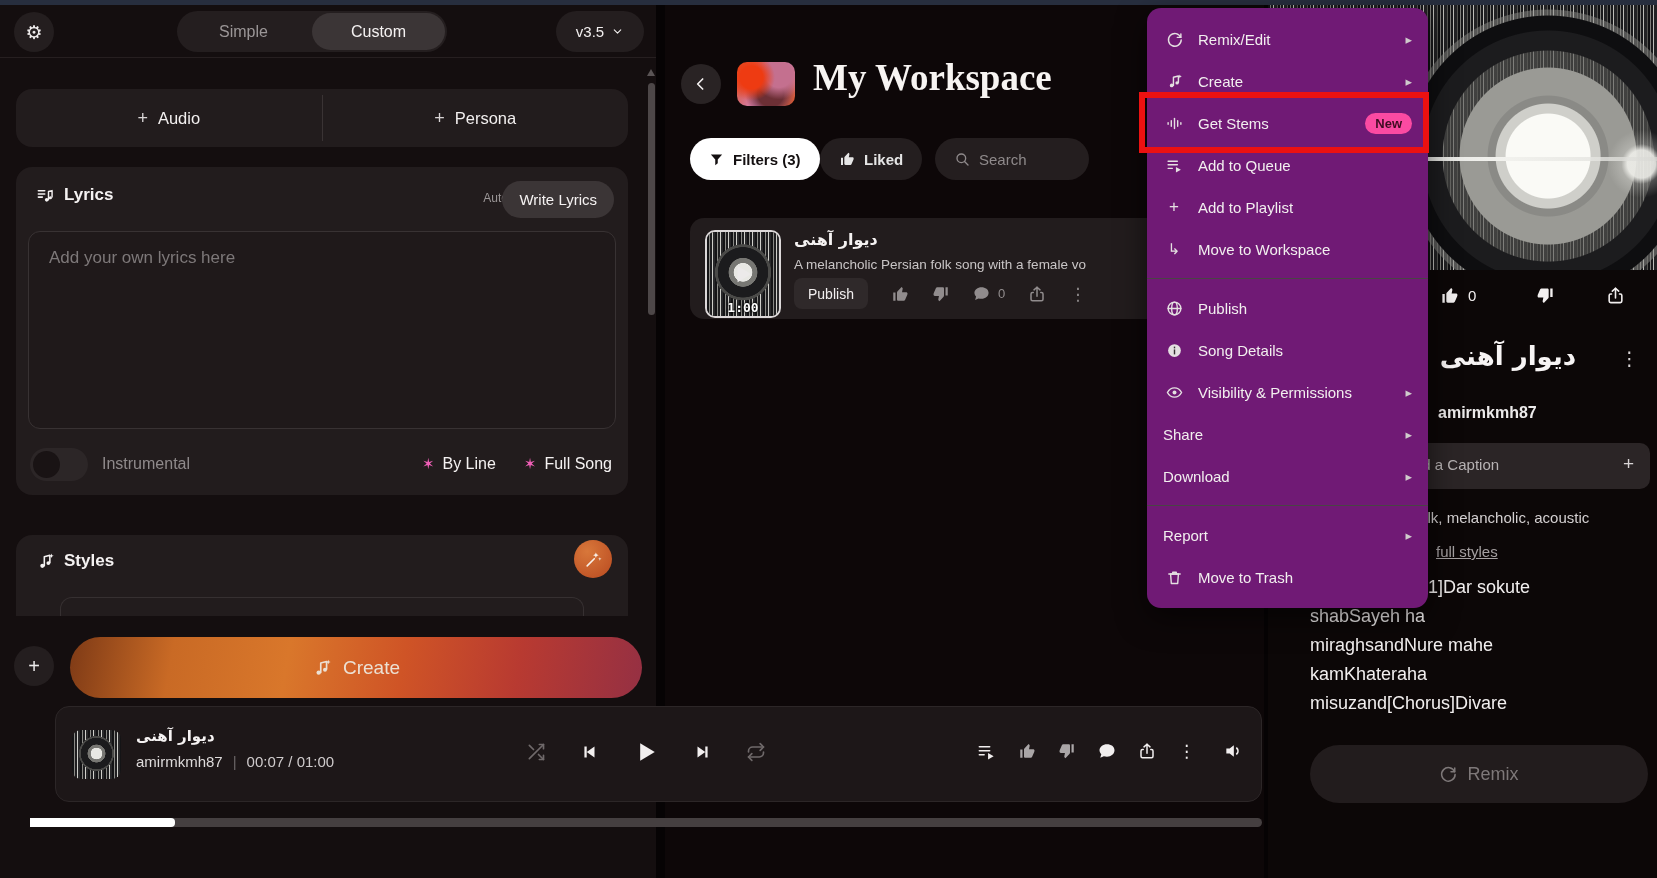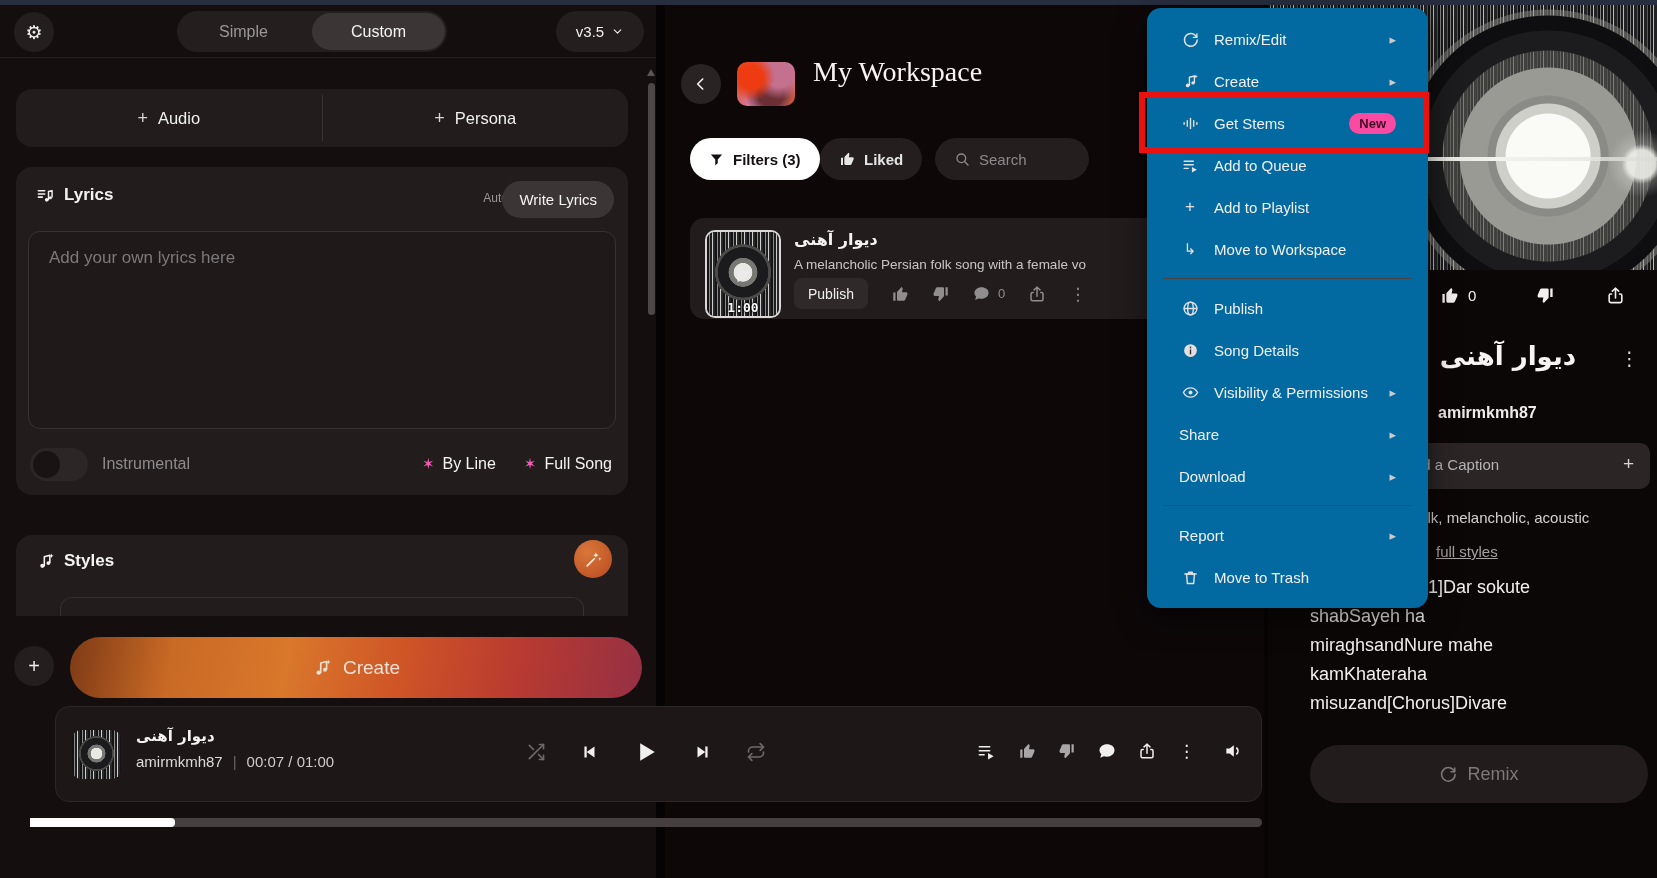--- a/index.html
+++ b/index.html
@@ -62,21 +62,21 @@
   .vgap2{position:absolute;left:1264px;top:5px;width:4px;height:873px;background:#060304;}
 
   
   .back-btn{position:absolute;left:681px;top:64px;width:40px;height:40px;border-radius:50%;background:#292324;
             display:flex;align-items:center;justify-content:center;color:#f2efef;}
   .ws-thumb{position:absolute;left:737px;top:62px;width:58px;height:44px;border-radius:10px;
             background:radial-gradient(circle at 25% 35%,#ee3b12 0 22%,transparent 45%),
                        radial-gradient(circle at 72% 28%,#c4708f 0 25%,transparent 48%),
                        radial-gradient(circle at 58% 72%,#6c2f35 0 28%,transparent 55%),
                        linear-gradient(120deg,#e0490f,#cf8bd0 60%,#e8581c);}
-  .ws-title{position:absolute;left:813px;top:56px;font-family:"Liberation Serif",serif;font-size:28px;color:#f7f4f2;}
+  .ws-title{position:absolute;left:813px;top:56px;font-family:"Liberation Serif",serif;font-size:37px;color:#f7f4f2;font-weight:bold;}
   .pill{position:absolute;top:138px;height:42px;border-radius:21px;display:flex;align-items:center;gap:9px;padding:0 19px;font-size:15px;}
   .pill-filters{left:690px;background:#ffffff;color:#141011;font-weight:bold;text-align:center;}
   .pill-liked{left:820px;background:#241e1f;color:#e5e5e5;font-weight:bold;}
   .pill-search{left:935px;width:116px;background:#241e1f;color:#8f8a8b;}
 
   .song-card{position:absolute;left:690px;top:218px;width:546px;height:101px;background:#221c1d;border-radius:14px;}
   .sc-thumb{position:absolute;left:15px;top:12px;width:76px;height:88px;border-radius:10px;border:2px solid #dcd8d9;box-sizing:border-box;overflow:hidden;}
   .miniart{position:absolute;inset:0;
            background:radial-gradient(circle at 50% 48%,#e8e8e4 0 16%,#777773 17% 25%,#1b1b1d 26% 44%,#4a4a48 45% 49%,transparent 50%),
                       repeating-linear-gradient(90deg,#141416 0 2px,#8a8a86 2px 3px,#1e1e20 3px 5px,#cfcfca 5px 6px,#28282a 6px 8px);}
@@ -84,22 +84,22 @@
   .dur{position:absolute;bottom:1px;left:50%;transform:translateX(-50%);font-family:"DejaVu Sans Mono",monospace;
        font-size:13px;font-weight:bold;color:#fff;text-shadow:0 0 3px #000,0 0 2px #000;}
   .sc-title{position:absolute;left:104px;top:12px;font-size:16px;font-weight:bold;color:#f5f2f2;}
   .sc-desc{position:absolute;left:104px;top:39px;width:428px;font-size:13.5px;color:#c9c5c6;white-space:nowrap;overflow:hidden;}
   .sc-actions{position:absolute;left:104px;top:60px;height:31px;display:flex;align-items:center;gap:23px;color:#918c8d;}
   .publish-btn{height:31px;padding:0 14px;background:#2f292a;border-radius:8px;display:flex;align-items:center;font-size:14px;color:#f2efef;}
   .cmt-group{display:flex;align-items:center;gap:8px;font-size:13px;}
   .morev{font-size:17px;color:#918c8d;}
 
   
-  .menu{position:absolute;left:1147px;top:8px;width:281px;background:#0369a1;border-radius:14px;
-        box-shadow:0 10px 30px rgba(0,0,0,.55);padding:10px 16px;box-sizing:border-box;z-index:100;}
+  .menu{position:absolute;left:1147px;top:8px;width:281px;background:#701a75;border-radius:14px;
+        box-shadow:0 10px 30px rgba(0,0,0,.55);padding:10px 0;box-sizing:border-box;z-index:100;}
   .mi{display:flex;align-items:center;height:42px;padding:0 16px;font-size:15px;color:#f2efef;}
   .mi .ic{width:22px;margin-right:13px;display:flex;justify-content:center;color:#e4e0e1;}
   .mi .chev{margin-left:auto;color:#cfcbcc;font-size:13px;}
   .badge{margin-left:auto;background:#fb4aa2;color:#3f0c22;font-size:13px;font-weight:bold;padding:3px 10px;border-radius:11px;}
   .msep{height:1px;background:#4a4445;margin:8px 0;}
   .redbox{position:absolute;left:1139px;top:92px;width:290px;height:61px;border:6px solid #ec1111;z-index:110;box-sizing:border-box;}
 
   
   .rpanel{position:absolute;left:1268px;top:5px;width:389px;height:873px;background:#0c0707;z-index:10;}
   .artwork{position:absolute;left:0;top:0;width:389px;height:265px;

